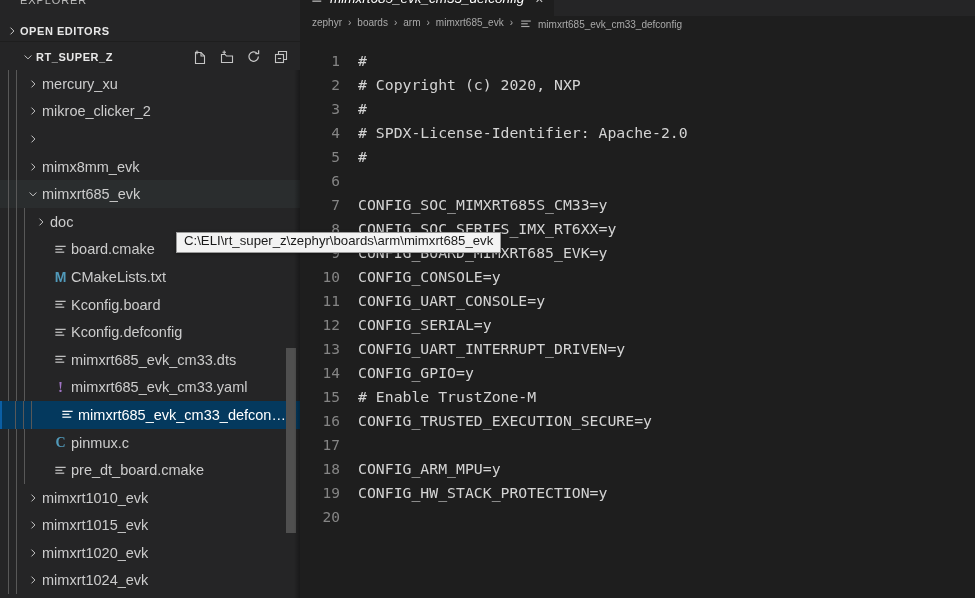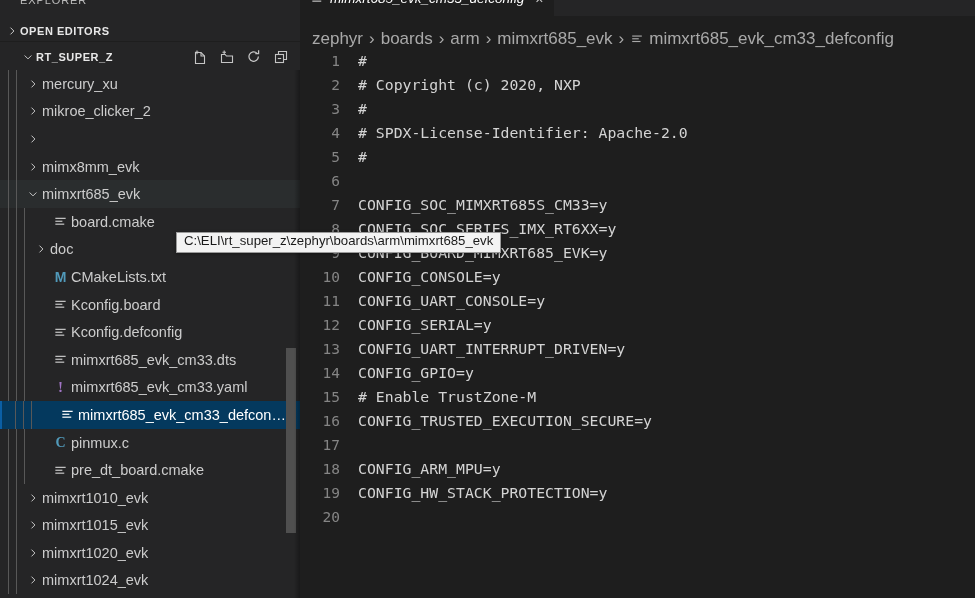--- a/index.html
+++ b/index.html
@@ -139,23 +139,23 @@
     min-width: 120px; cursor: pointer;
   }
   .tab-close {
     margin-left: 6px; font-size: 14px; color: #cccccc;
     font-style: normal; line-height: 1;
   }
   .tab-rest { flex: 1 1 auto; background: #252526; }
 
   #breadcrumb {
     position: absolute; top: 17px; left: 0; right: 0; height: 32px;
-    display: flex; align-items: flex-end;
+    display: flex; align-items: flex-start;
     padding-left: 12px;
-    font-size: 17px; color: #a9a9a9;
+    font-size: 10px; color: #a9a9a9;
     gap: 0px;
   }
   .crumb { color: #a9a9a9; cursor: pointer; display:flex; align-items:center; gap:5px; }
   .crumb-sep { color: #a9a9a9; padding: 0 6px; }
 
   #code {
     position: absolute; top: 49px; left: 0; right: 0; bottom: 0;
     font-family: "DejaVu Sans Mono", monospace;
     font-size: 14.8px; line-height: 24px;
   }
@@ -300,43 +300,43 @@
           </span>
           <span class="row-label">mimxrt685_evk</span>
         </div>
         <div class="row">
           <span class="indents">
             <span class="ind"></span>
             <span class="ind guide"></span>
             <span class="ind guide"></span>
             <span class="ind guide"></span>
           </span>
+          <span class="row-arrow">
+            <svg width="12" height="12" viewBox="0 0 16 16">
+              <path d="M6 3.5 L10.5 8 L6 12.5" stroke="#cccccc" stroke-width="1.3" fill="none"></path>
+            </svg>
+          </span>
+          <span class="row-label">doc</span>
+        </div>
+        <div class="row">
+          <span class="indents">
+            <span class="ind"></span>
+            <span class="ind guide"></span>
+            <span class="ind guide"></span>
+            <span class="ind guide"></span>
+          </span>
           <span class="row-arrow empty"></span>
           <span class="row-icon">
             <svg class="lines-ico" width="15" height="15" viewBox="0 0 16 16">
               <rect x="2.5" y="4" width="11" height="1.3" fill="#c5c5c5"></rect>
               <rect x="2.5" y="7.1" width="7.5" height="1.3" fill="#c5c5c5"></rect>
               <rect x="2.5" y="10.2" width="9.5" height="1.3" fill="#c5c5c5"></rect>
             </svg>
           </span>
           <span class="row-label">board.cmake</span>
-        </div>
-        <div class="row">
-          <span class="indents">
-            <span class="ind"></span>
-            <span class="ind guide"></span>
-            <span class="ind guide"></span>
-            <span class="ind guide"></span>
-          </span>
-          <span class="row-arrow">
-            <svg width="12" height="12" viewBox="0 0 16 16">
-              <path d="M6 3.5 L10.5 8 L6 12.5" stroke="#cccccc" stroke-width="1.3" fill="none"></path>
-            </svg>
-          </span>
-          <span class="row-label">doc</span>
         </div>
         <div class="row">
           <span class="indents">
             <span class="ind"></span>
             <span class="ind guide"></span>
             <span class="ind guide"></span>
             <span class="ind guide"></span>
           </span>
           <span class="row-arrow empty"></span>
           <span class="row-icon icon-cmake">M</span>

